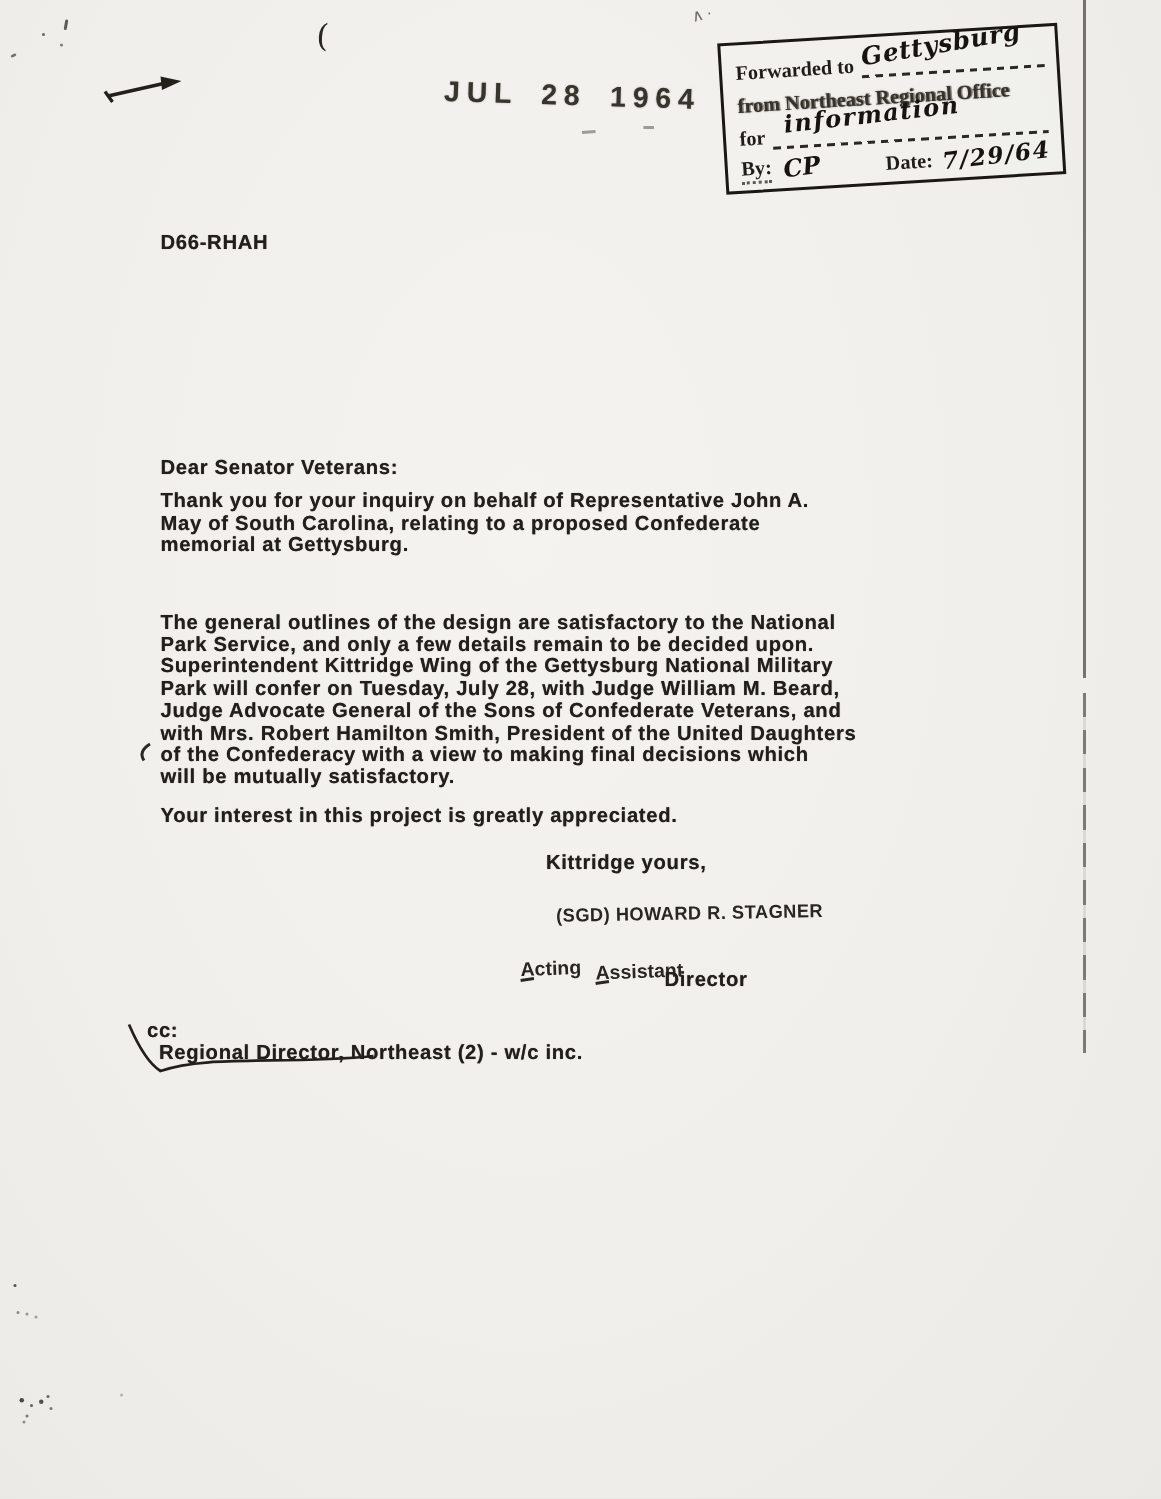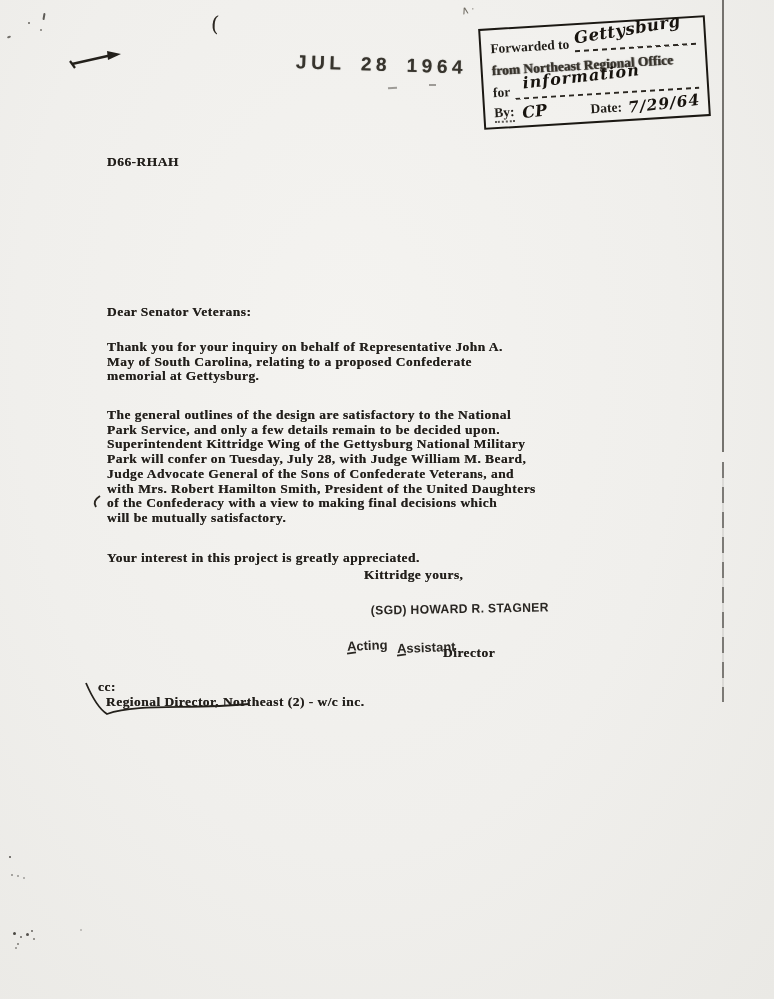--- a/index.html
+++ b/index.html
@@ -8,21 +8,21 @@
     font-family:"Liberation Sans",sans-serif;
     background:#e8e7e3;
   }
   .page{
     position:relative;width:774px;height:999px;overflow:hidden;
     background:radial-gradient(ellipse at 45% 35%, #f4f3f0 0%, #f0efec 55%, #eae9e5 100%);
   }
   
   .typed{
     position:absolute;
-    font-family:Liberation Serif, serif;
+    font-family:Liberation Sans, sans-serif;
     font-weight:700;
     font-size:13.5px;
     line-height:14.7px;
     letter-spacing:0.45px;
     color:#221f1b;
     white-space:pre;
     text-shadow:0 0 0.5px rgba(33,30,26,0.75);
   }
   
   .stamp-sans{
@@ -114,34 +114,34 @@
       <span class="date-label">Date:</span>
       <span class="script hand-date">7/29/64</span>
     </div>
   </div>
 
   <div class="typed" style="left:107px;top:155px;">D66-RHAH</div>
 
 
   <div class="typed" style="left:107px;top:305px;">Dear Senator Veterans:</div>
 
-  <div class="typed" style="left:107px;top:340px;">Thank you for your inquiry on behalf of Representative John A.
+  <div class="typed" style="left:107px;top:327px;">Thank you for your inquiry on behalf of Representative John A.
 May of South Carolina, relating to a proposed Confederate
 memorial at Gettysburg.</div>
 
   <div class="typed" style="left:107px;top:408px;">The general outlines of the design are satisfactory to the National
 Park Service, and only a few details remain to be decided upon.
 Superintendent Kittridge Wing of the Gettysburg National Military
 Park will confer on Tuesday, July 28, with Judge William M. Beard,
 Judge Advocate General of the Sons of Confederate Veterans, and
 with Mrs. Robert Hamilton Smith, President of the United Daughters
 of the Confederacy with a view to making final decisions which
 will be mutually satisfactory.</div>
 
-  <div class="typed" style="left:107px;top:551px;">Your interest in this project is greatly appreciated.</div>
+  <div class="typed" style="left:107px;top:537px;">Your interest in this project is greatly appreciated.</div>
 
   <div class="typed" style="left:364px;top:568px;">Kittridge yours,</div>
 
   <div class="stamp-sans sgd" style="left:368px;top:602px;">(SGD) HOWARD R. STAGNER</div>
 
   <div class="stamp-sans title-word" style="left:347px;top:638px;">Acting</div>
   <div class="stamp-sans title-word" style="left:397px;top:640px;">Assistant</div>
   <div class="a-underline" style="left:347px;top:652px;"></div>
   <div class="a-underline" style="left:397px;top:654px;"></div>
   <div class="typed" style="left:443px;top:646px;">Director</div>

